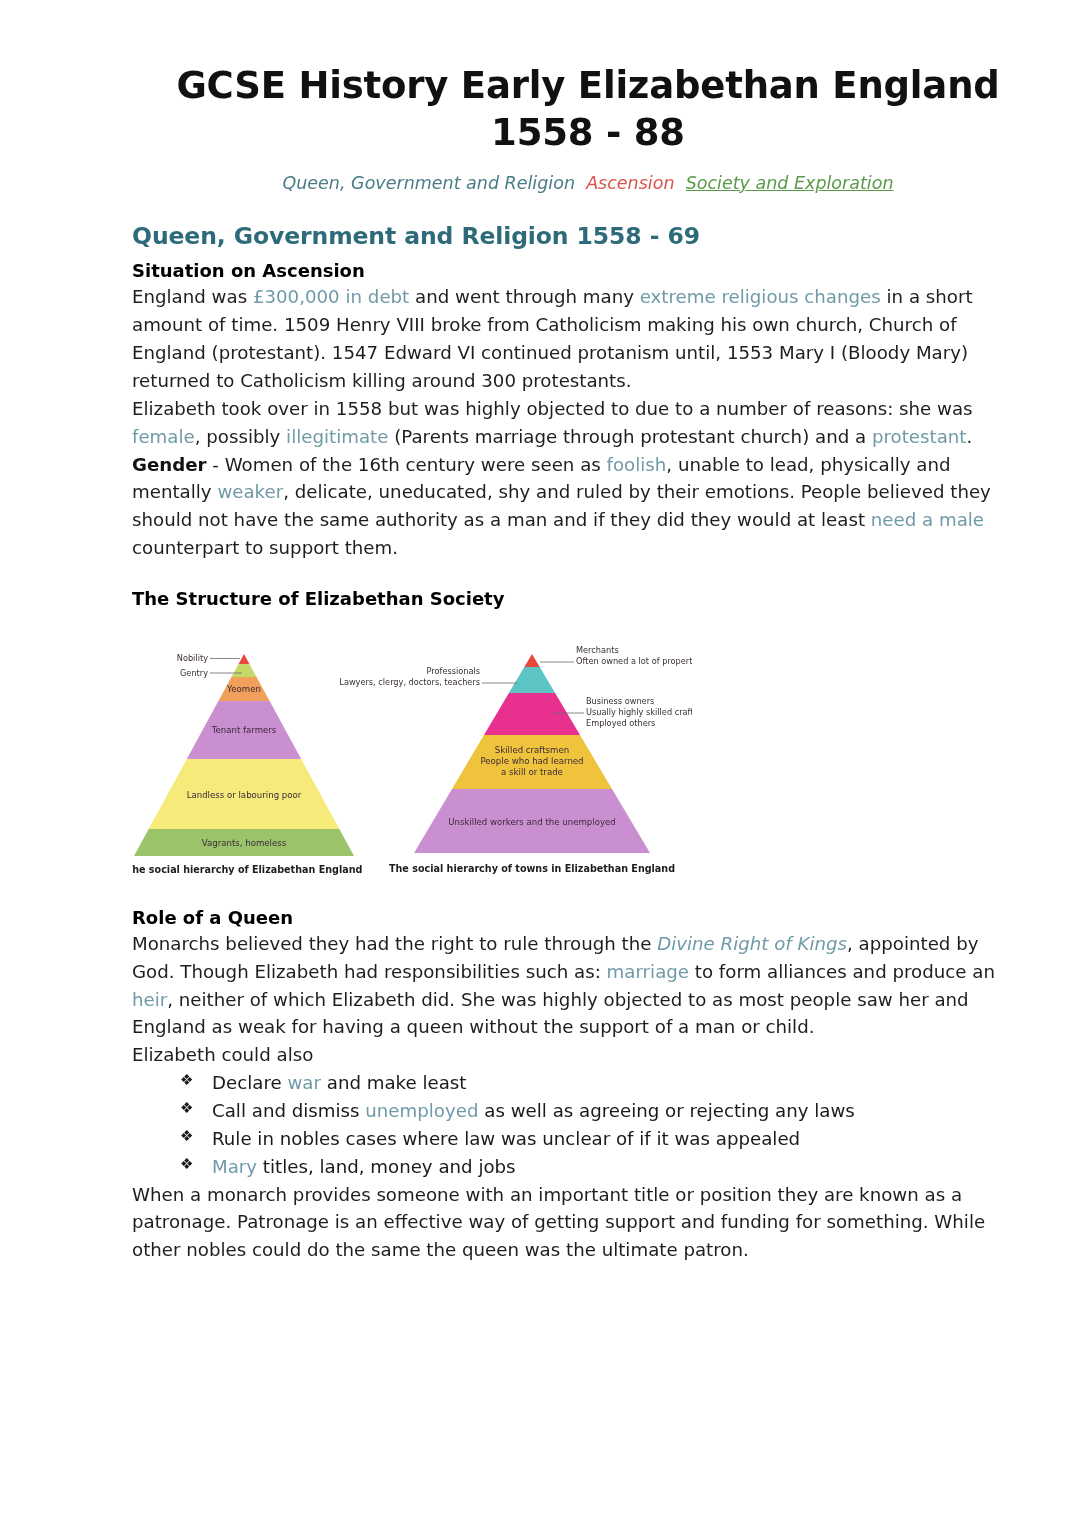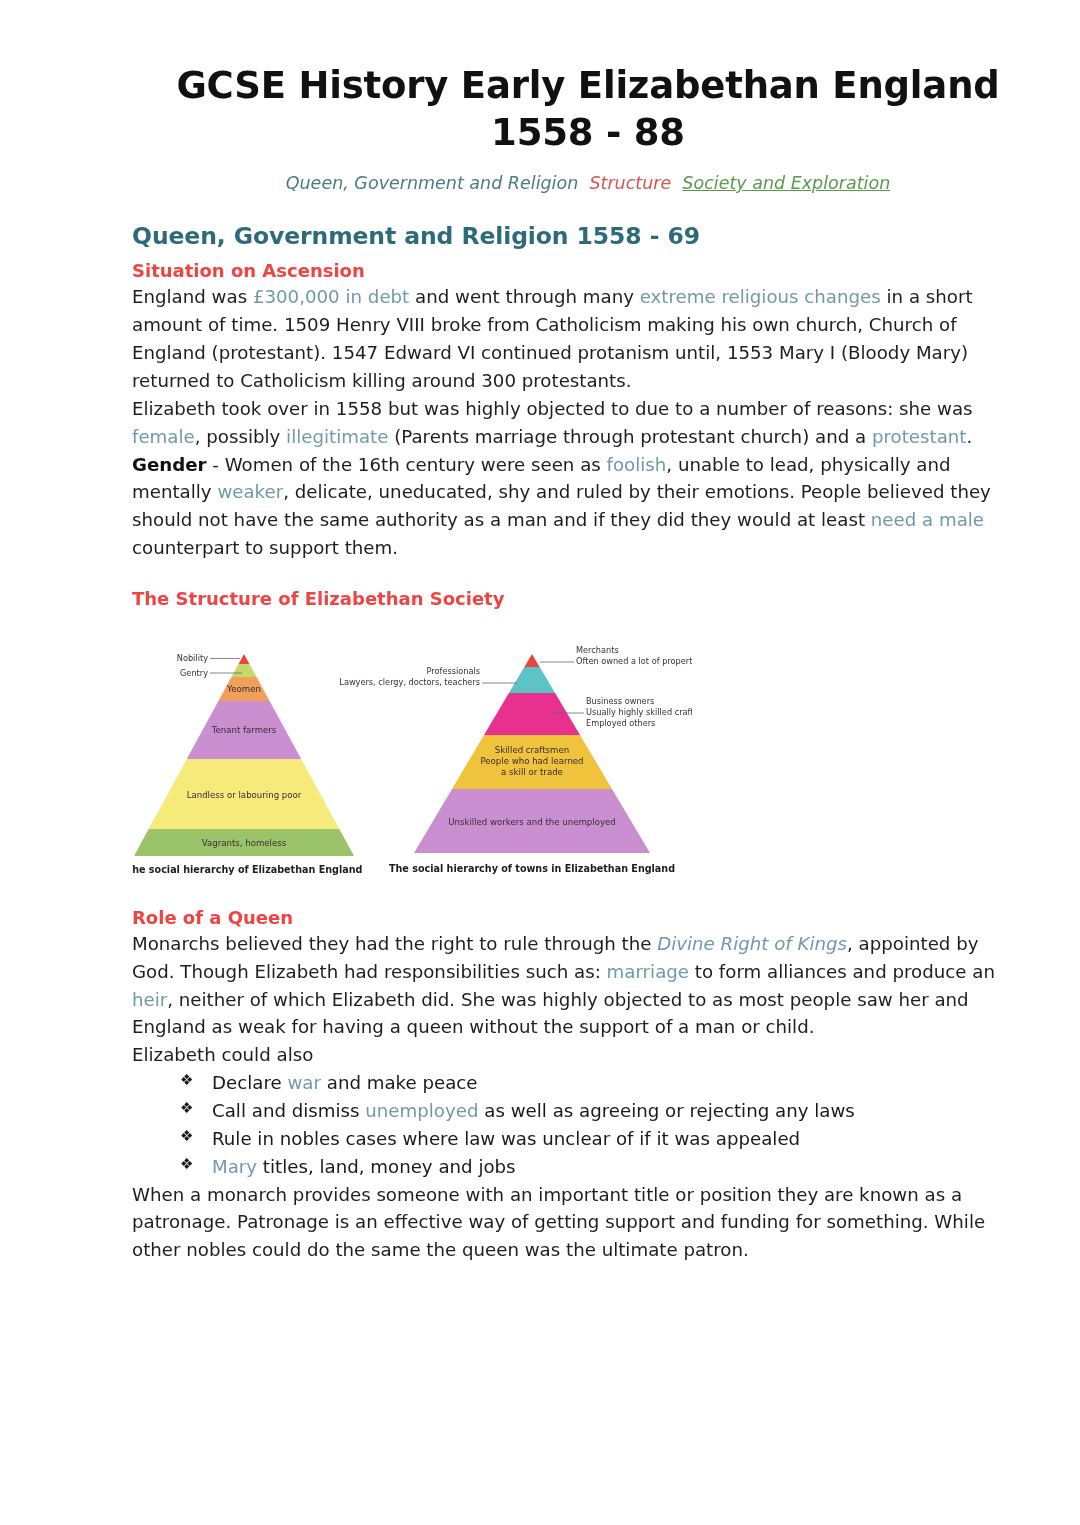--- a/index.html
+++ b/index.html
@@ -55,21 +55,21 @@
   .section-heading {
     font-size: 23.5px;
     font-weight: bold;
     letter-spacing: -0.1px;
     margin: 0 0 10px 0;
   }
   .sub-heading {
     font-size: 18px;
     font-weight: bold;
     margin: 0 0 2px 0;
-    color: #ef4444;
+    color: #000000;
   }
   p.body {
     font-size: 18.2px;
     line-height: 1.53;
     margin: 0;
     color: #1e1e1e;
     text-align: left;
   }
   .hl { color: #6f9aa7; }
   .hl-italic { color: #6f9aa7; font-style: italic; }
@@ -129,21 +129,21 @@
 <body>
 
 <div class="page">
 
   <h1 class="doc-title">
     <span>GCSE History Early Elizabethan England</span>
     <span class="line2">1558 - 88</span>
   </h1>
 
   <div class="subtitle">
-    <span style="color: rgb(74, 124, 134);">Queen, Government and Religion</span><span>  </span><span style="color: rgb(217, 83, 79);">Structure</span><span>  </span><span style="color: rgb(90, 154, 74); text-decoration: underline;">Society and Exploration</span>
+    <span style="color: rgb(74, 124, 134);">Queen, Government and Religion</span><span>  </span><span style="color: rgb(217, 83, 79);">Ascension</span><span>  </span><span style="color: rgb(90, 154, 74); text-decoration: underline;">Society and Exploration</span>
   </div>
 
   <div class="content">
 
     <h2 class="section-heading" style="color: rgb(45, 107, 122);">Queen, Government and Religion 1558 - 69</h2>
 
     <h3 class="sub-heading">Situation on Ascension</h3>
 
     <p class="body"><span>England was </span><span class="hl" style="color: rgb(111, 154, 167);">£300,000 in debt</span><span> and went through many </span><span class="hl" style="color: rgb(111, 154, 167);">extreme religious changes</span><span> in a short amount of time. 1509 Henry VIII broke from Catholicism making  his own church, Church of England (protestant). 1547 Edward VI continued protanism until, 1553 Mary I (Bloody Mary) returned to Catholicism killing around 300 protestants.</span></p>
 
@@ -225,21 +225,21 @@
 
     <div class="spacer-md"></div>
 
     <h3 class="sub-heading">Role of a Queen</h3>
 
     <p class="body"><span>Monarchs believed they had the right to rule through the </span><span class="hl-italic" style="color: rgb(111, 154, 167);">Divine Right of Kings</span><span>, appointed by God. Though Elizabeth had responsibilities such as: </span><span class="hl" style="color: rgb(111, 154, 167);">marriage</span><span> to form alliances and produce an </span><span class="hl" style="color: rgb(111, 154, 167);">heir</span><span>, neither of which Elizabeth did. She was highly objected to as most people saw her and England as weak for having a queen without the support of a man or child.</span></p>
 
     <p class="body">Elizabeth could also</p>
 
     <ul class="bullets">
-      <li><span class="bullet-glyph">❖</span><span>Declare </span><span class="hl" style="color: rgb(111, 154, 167);">war</span><span> and make peace</span></li>
+      <li><span class="bullet-glyph">❖</span><span>Declare </span><span class="hl" style="color: rgb(111, 154, 167);">war</span><span> and make least</span></li>
       <li><span class="bullet-glyph">❖</span><span>Call and dismiss </span><span class="hl" style="color: rgb(111, 154, 167);">unemployed</span><span> as well as agreeing or rejecting any laws</span></li>
       <li><span class="bullet-glyph">❖</span><span>Rule in nobles cases where law was unclear of if it was appealed</span><span class="hl" style="color: rgb(111, 154, 167);"></span><span></span></li>
       <li><span class="bullet-glyph">❖</span><span></span><span class="hl" style="color: rgb(111, 154, 167);">Mary</span><span> titles, land, money and jobs</span></li>
     </ul>
 
     <p class="body">When a monarch provides someone with an important title or position they are known as a patronage. Patronage is an effective way of getting support and funding for something. While other nobles could do the same the queen was the ultimate patron.</p>
 
   </div>
 </div>
 

